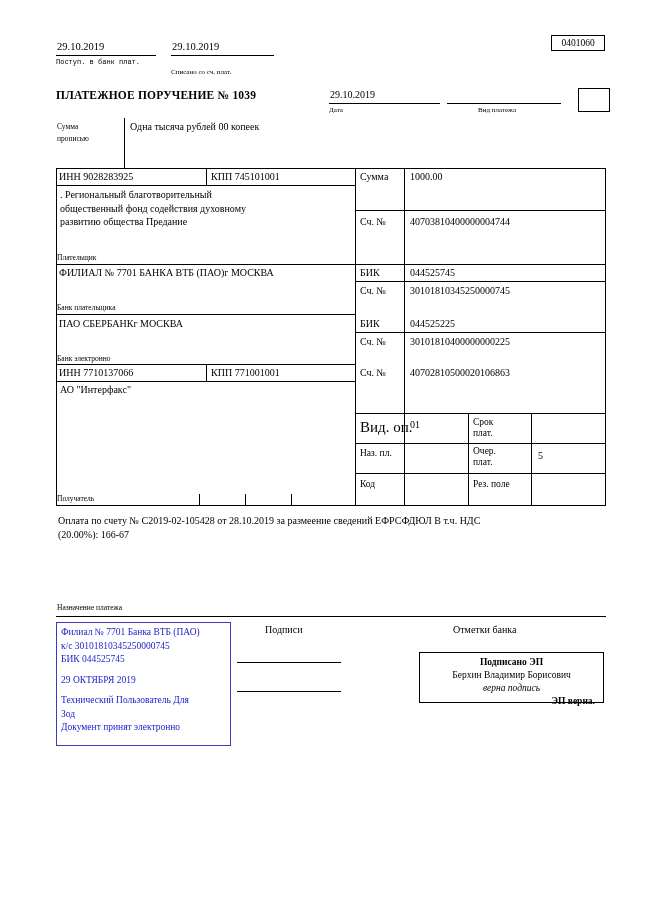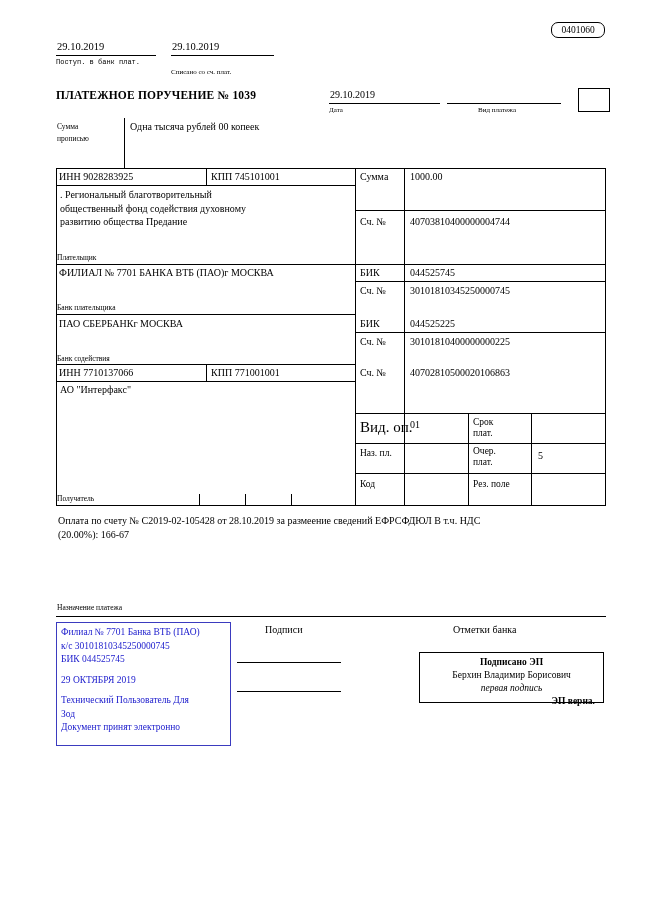--- a/index.html
+++ b/index.html
@@ -77,21 +77,21 @@
 <div class="page">
 
   <div class="abs" style="left:57px; top:41px;">29.10.2019</div>
   <div class="line" style="left:56px; top:55px; width:100px;"></div>
   <div class="abs lbl-tiny" style="left:56px; top:58px;font-family:Liberation Mono, monospace;">Поступ. в банк плат.</div>
 
   <div class="abs" style="left:172px; top:41px;">29.10.2019</div>
   <div class="line" style="left:171px; top:55px; width:103px;"></div>
   <div class="abs lbl-tiny" style="left:171px; top:68px;text-align:center;">Списано со сч. плат.</div>
 
-  <div id="form-code" class="abs" style="left:551px; top:22px;border-radius:7px;">0401060</div>
+  <div id="form-code" class="abs" style="left:551px; top:35px;">0401060</div>
 
   <div id="title" class="abs" style="left:56px; top:89px;">ПЛАТЕЖНОЕ ПОРУЧЕНИЕ № 1039</div>
 
   <div class="abs" style="left:330px; top:89px; font-size:10px;">29.10.2019</div>
   <div class="line" style="left:329px; top:103px; width:111px;"></div>
   <div class="abs lbl-tiny" style="left:329px; top:106px;">Дата</div>
 
   <div class="abs" style="left:455px; top:89px; font-size:10px;"></div>
   <div class="line" style="left:447px; top:103px; width:114px;"></div>
   <div class="abs lbl-tiny" style="left:478px; top:106px;">Вид платежа</div>
@@ -116,21 +116,21 @@
     <div>развитию общества Предание</div>
   </div>
   <div class="abs lbl-small" style="left:57px; top:253px;">Плательщик</div>
   <div class="line" style="left:56px; top:264px; width:299px;"></div>
 
   <div class="abs" style="left:59px; top:267px; font-size:10px;">ФИЛИАЛ № 7701 БАНКА ВТБ (ПАО)г МОСКВА</div>
   <div class="abs lbl-small" style="left:57px; top:303px;">Банк плательщика</div>
   <div class="line" style="left:56px; top:314px; width:299px;"></div>
 
   <div class="abs" style="left:59px; top:318px; font-size:10px;">ПАО СБЕРБАНКг МОСКВА</div>
-  <div class="abs lbl-small" style="left:57px; top:354px;">Банк содействия</div>
+  <div class="abs lbl-small" style="left:57px; top:354px;">Банк электронно</div>
   <div class="line" style="left:56px; top:364px; width:299px;"></div>
 
   <div class="abs" style="left:59px; top:367px; font-size:10px;"><span>ИНН</span> <span>7710137066</span></div>
   <div class="vline" style="left:206px; top:364px; height:17px;"></div>
   <div class="abs" style="left:211px; top:367px; font-size:10px;"><span>КПП</span> <span>771001001</span></div>
   <div class="line" style="left:56px; top:381px; width:299px;"></div>
 
   <div class="abs" style="left:60px; top:384px; font-size:10px;">АО "Интерфакс"</div>
   <div class="abs lbl-small" style="left:57px; top:494px;">Получатель</div>
   <div class="line" style="left:56px; top:505px; width:550px;"></div>
@@ -221,17 +221,17 @@
     <div class="grp">
       <div>Технический Пользователь Для</div>
       <div>Зод</div>
       <div>Документ принят электронно</div>
     </div>
   </div>
 
   <div id="ep-box" style="left:419px; top:652px; width:185px; height:51px;">
     <div class="t1">Подписано ЭП</div>
     <div class="t2">Берхин Владимир Борисович</div>
-    <div class="t3">первая подпись</div>
+    <div class="t3">верна подпись</div>
     <div class="t4" style="text-align:right; padding-right:8px;">ЭП верна.</div>
   </div>
 
 </div>
 
 </body></html>

